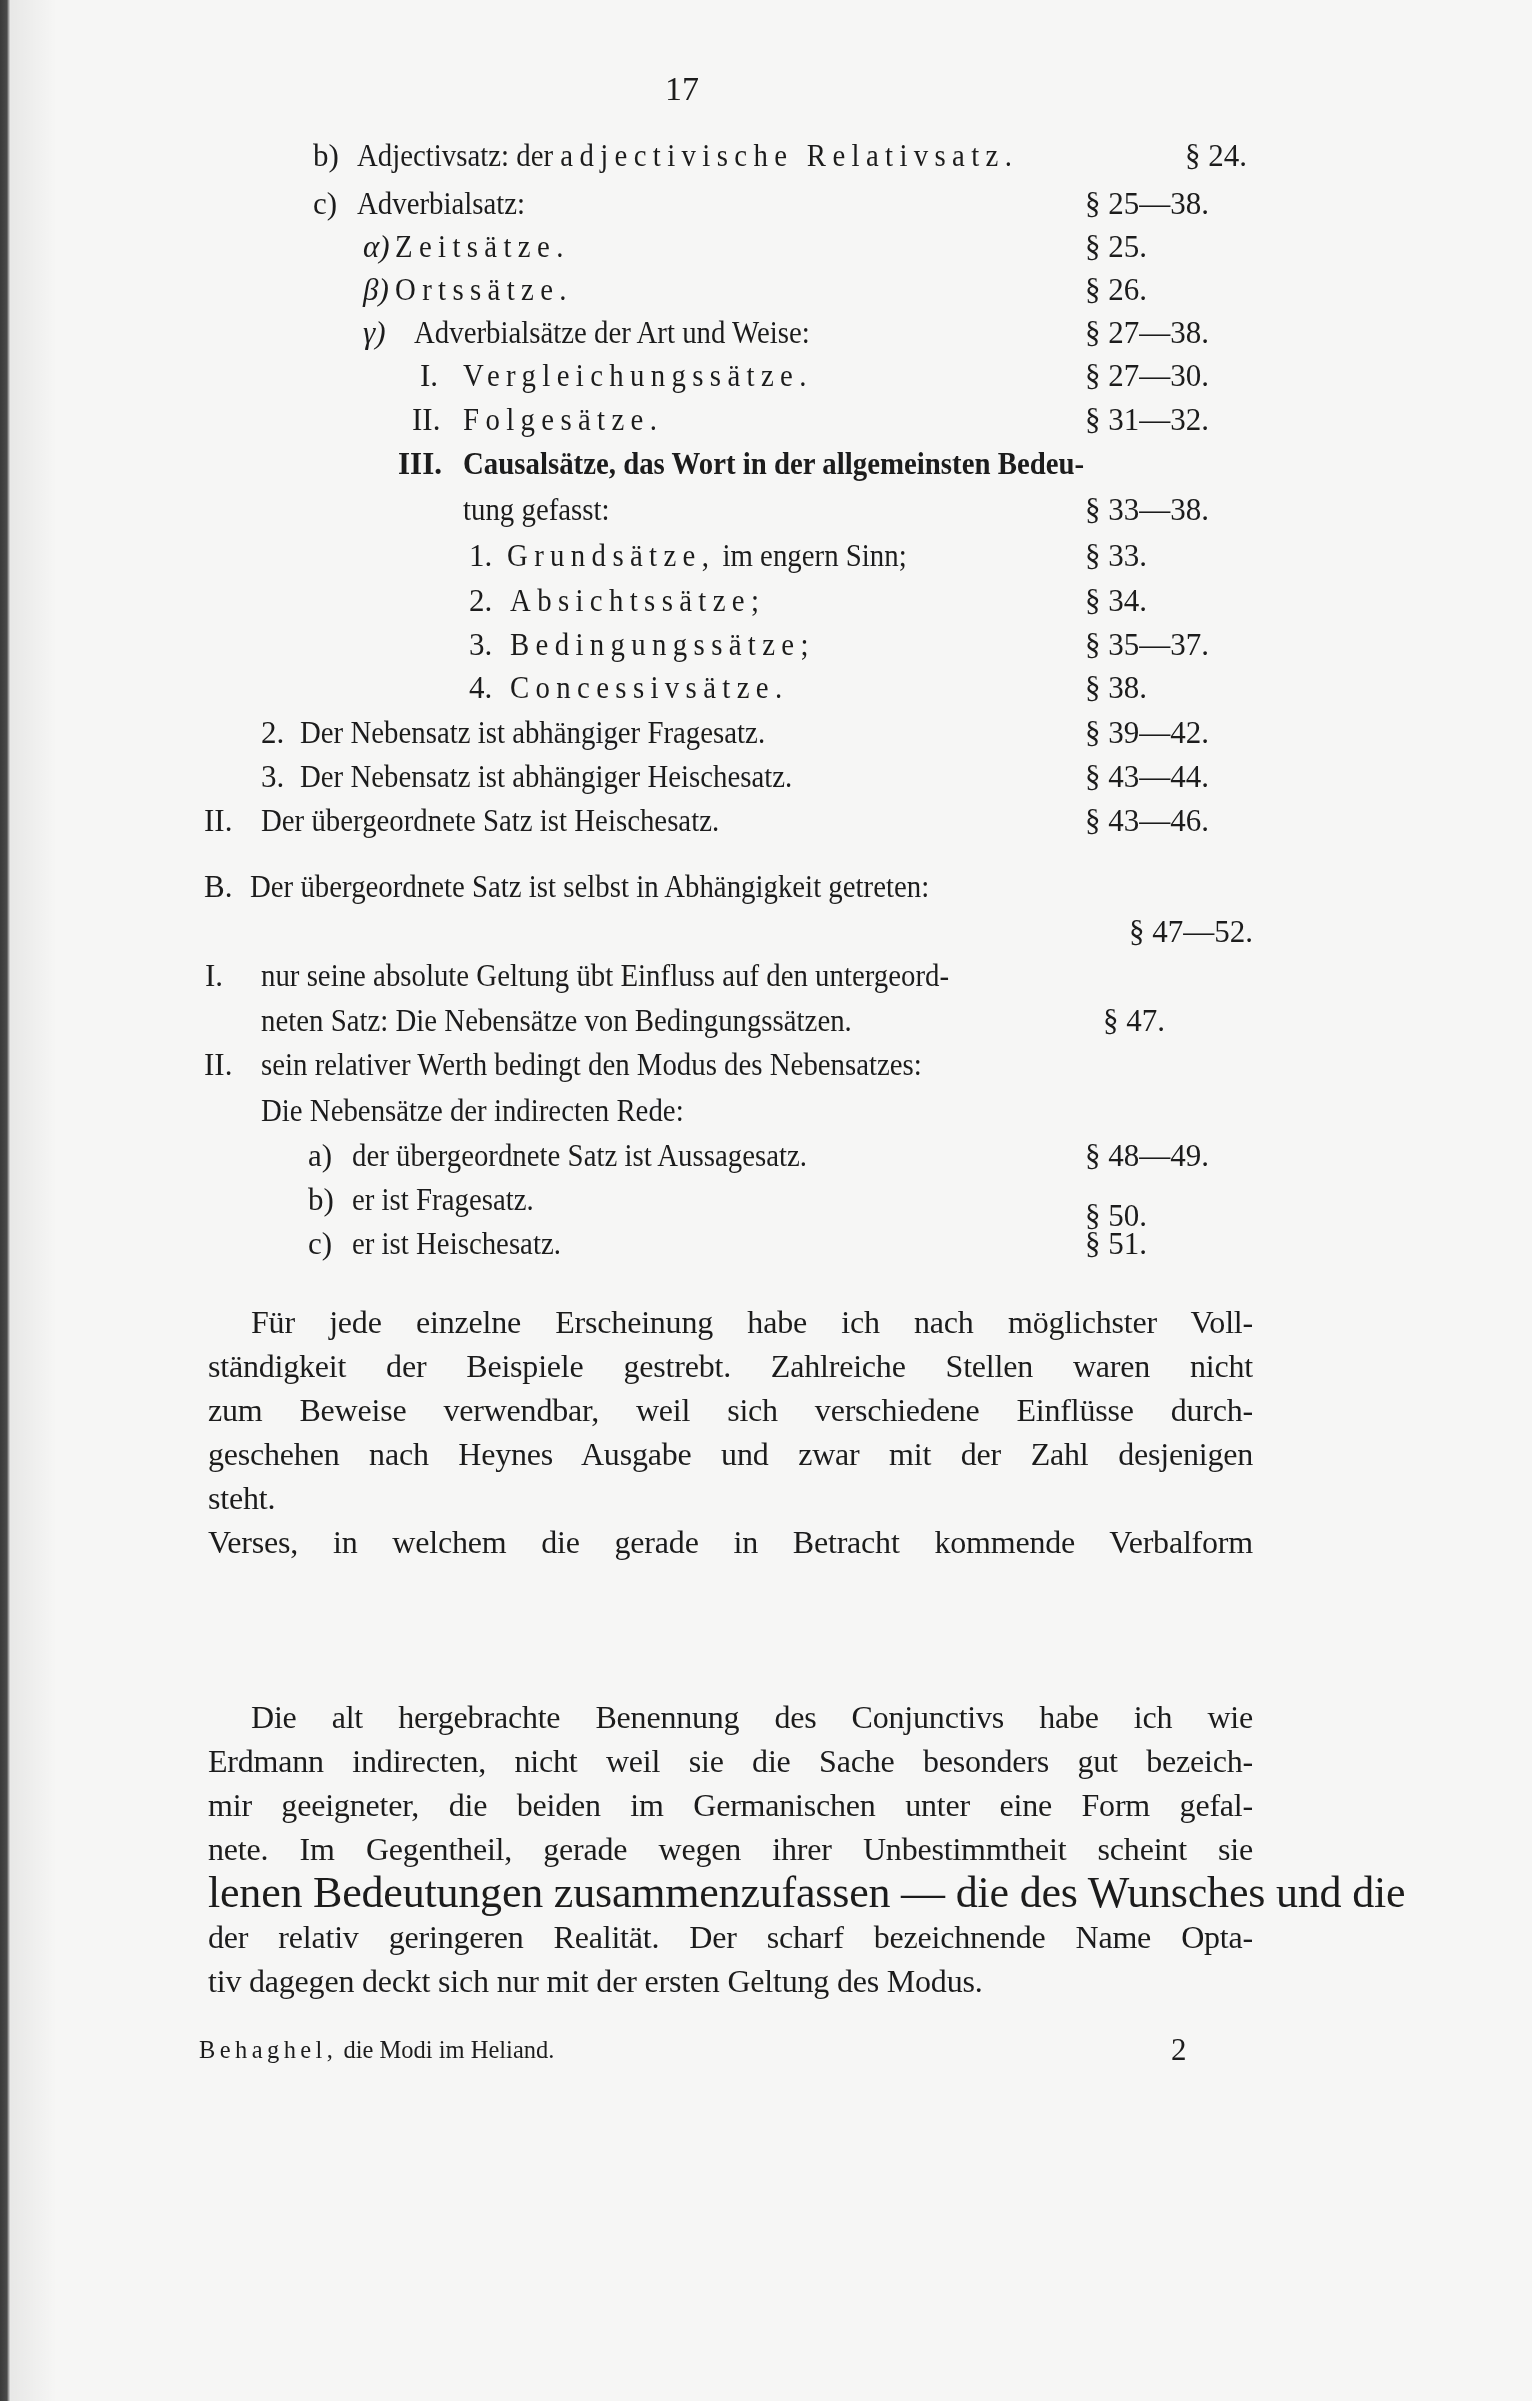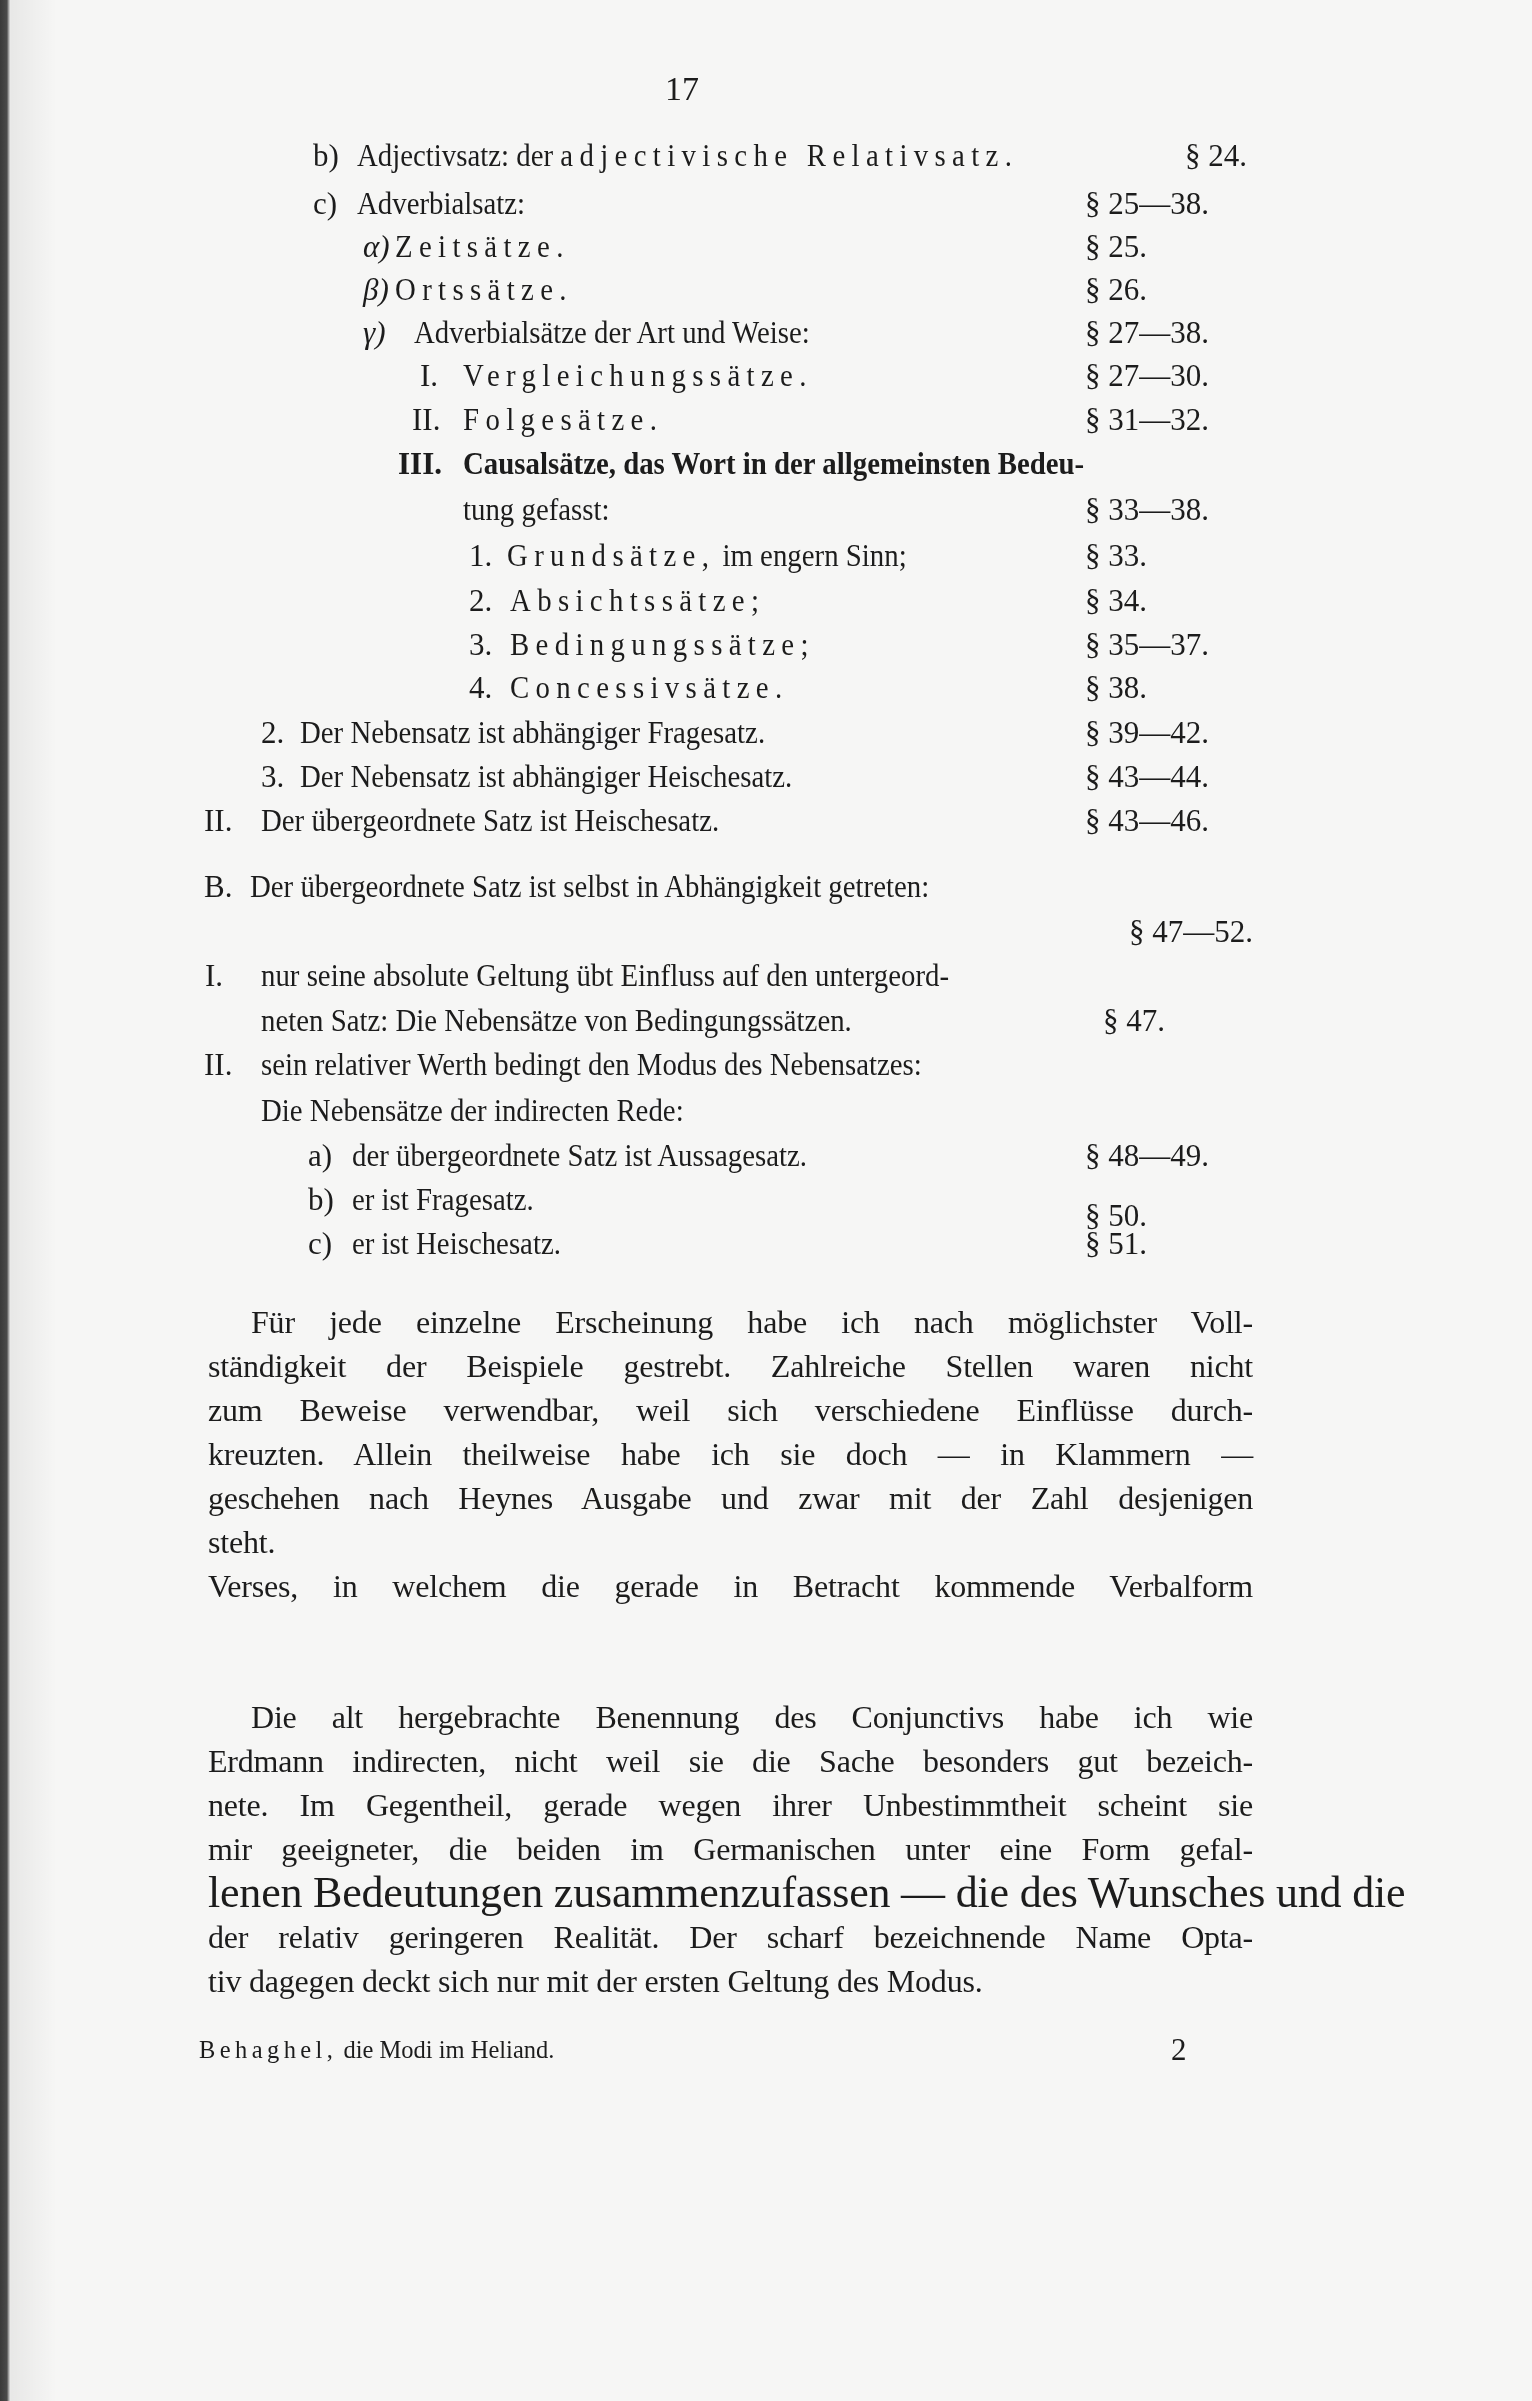--- a/index.html
+++ b/index.html
@@ -171,30 +171,29 @@
       <div style="position: absolute; left: 352px; top: 0px; transform: scaleX(0.93); transform-origin: left center;"><span style="white-space: pre;">er ist Heischesatz.</span></div>
       <span style="position: absolute; top: 0px; left: 1085px; width: 199px; text-align: left;">§ 51.</span>
     </div>
   </div>
 
 <div id="paras">
     <div class="para" style="top: 1300px;">
       <div class="pline indent" style="font-size: 32px; letter-spacing: -0.2px;">Für jede einzelne Erscheinung habe ich nach möglichster Voll-</div>
       <div class="pline" style="font-size: 32px; letter-spacing: -0.2px;">ständigkeit der Beispiele gestrebt. Zahlreiche Stellen waren nicht</div>
       <div class="pline" style="font-size: 32px; letter-spacing: -0.2px;">zum Beweise verwendbar, weil sich verschiedene Einflüsse durch-</div>
-      <div class="pline" style="font-size: 32px; letter-spacing: -0.2px;">kreuzten. Allein theilweise habe ich sie doch — in Klammern —</div>
       <div class="pline" style="font-size: 32px; letter-spacing: -0.2px;">geschehen nach Heynes Ausgabe und zwar mit der Zahl desjenigen</div>
       <div class="pline last" style="font-size: 32px; letter-spacing: -0.2px;">steht.</div>
       <div class="pline" style="font-size: 32px; letter-spacing: -0.2px;">Verses, in welchem die gerade in Betracht kommende Verbalform</div>
     </div>
     <div class="para" style="top: 1695px;">
       <div class="pline indent" style="font-size: 32px; letter-spacing: -0.2px;">Die alt hergebrachte Benennung des Conjunctivs habe ich wie</div>
       <div class="pline" style="font-size: 32px; letter-spacing: -0.2px;">Erdmann indirecten, nicht weil sie die Sache besonders gut bezeich-</div>
+      <div class="pline" style="font-size: 32px; letter-spacing: -0.2px;">mir geeigneter, die beiden im Germanischen unter eine Form gefal-</div>
       <div class="pline" style="font-size: 32px; letter-spacing: -0.2px;">nete. Im Gegentheil, gerade wegen ihrer Unbestimmtheit scheint sie</div>
-      <div class="pline" style="font-size: 32px; letter-spacing: -0.2px;">mir geeigneter, die beiden im Germanischen unter eine Form gefal-</div>
       <div class="pline" style="font-size: 44px; letter-spacing: -0.2px;">lenen Bedeutungen zusammenzufassen — die des Wunsches und die</div>
       <div class="pline" style="font-size: 32px; letter-spacing: -0.2px;">der relativ geringeren Realität. Der scharf bezeichnende Name Opta-</div>
       <div class="pline last" style="font-size: 32px; letter-spacing: -0.2px;">tiv dagegen deckt sich nur mit der ersten Geltung des Modus.</div>
     </div>
   </div>
 
 <div class="footer">
   <span class="sig"><span class="author">Behaghel,</span><span> die Modi im Heliand.</span></span>
   <span class="sheet">2</span>
 </div>

